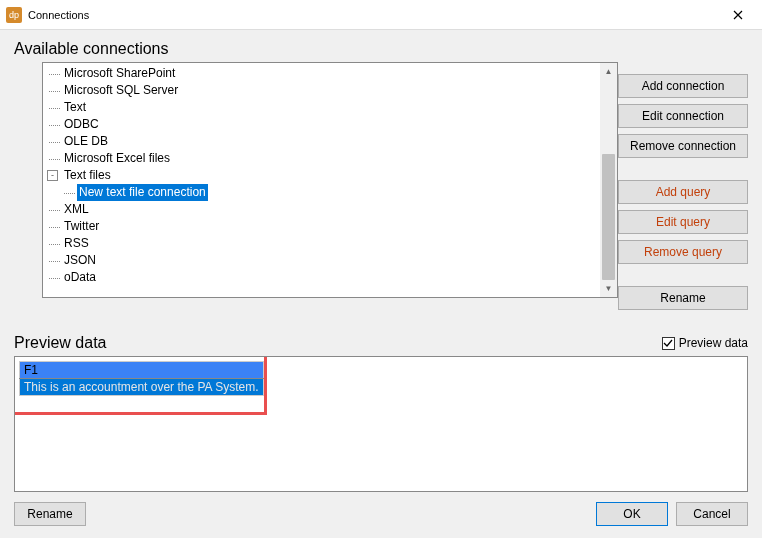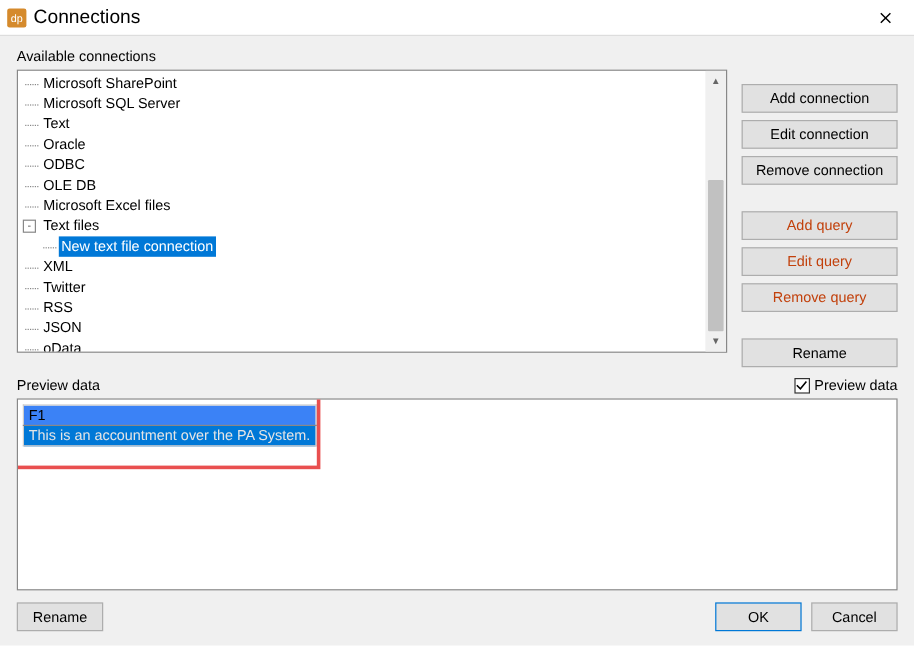--- a/index.html
+++ b/index.html
@@ -22,39 +22,39 @@
     border-bottom: 1px solid #ddd;
   }
   .app-icon {
     width: 16px; height: 16px;
     background: #d58a2c;
     border-radius: 2px;
     display: flex; align-items: center; justify-content: center;
     color: #fff; font-size: 9px; font-weight: normal;
     margin-right: 6px;
   }
-  .title-text { flex: 1; font-size: 16px; }
+  .title-text { flex: 1; font-size: 11px; }
   .close-btn {
     width: 44px; height: 28px;
     display: flex; align-items: center; justify-content: center;
     cursor: pointer;
   }
   .close-btn svg { width: 10px; height: 10px; }
   .dialog-body {
     background: #f0f0f0;
     padding: 10px 14px 12px 14px;
     height: calc(538px - 30px);
     display: flex;
     flex-direction: column;
   }
-  .label { font-size: 12px; margin-bottom: 4px; }
+  .label { font-size: 16px; margin-bottom: 4px; }
   .upper-row {
     display: flex;
-    gap: 12px;
     align-items: flex-start;
+    margin-left: 28px;
   }
   .tree-container {
     flex: 1;
     height: 236px;
     background: #fff;
     border: 1px solid #888;
     position: relative;
     overflow: hidden;
   }
   .tree-scroll {
@@ -138,21 +138,21 @@
   }
   .btn:disabled {
     color: #c2410c;
     cursor: default;
     text-align: center;
   }
   .gap { height: 10px; }
   .preview-row {
     display: flex;
     align-items: center;
-    margin-top: 8px;
+    margin-top: 24px;
     margin-bottom: 4px;
   }
   .preview-row .spacer { flex: 1; }
   .check-wrap {
     display: flex; align-items: center; gap: 4px;
     font-size: 12px;
     cursor: pointer;
   }
   .check-box {
     width: 13px; height: 13px;
@@ -232,24 +232,20 @@
             <span class="tree-dash"></span>
             <span class="tree-label">Microsoft SharePoint</span>
           </div>
           <div class="tree-item">
             <span class="tree-dash"></span>
             <span class="tree-label">Microsoft SQL Server</span>
           </div>
           <div class="tree-item">
             <span class="tree-dash"></span>
             <span class="tree-label">Text</span>
-          </div>
-          <div class="tree-item">
-            <span class="tree-dash"></span>
-            <span class="tree-label">Oracle</span>
           </div>
           <div class="tree-item">
             <span class="tree-dash"></span>
             <span class="tree-label">ODBC</span>
           </div>
           <div class="tree-item">
             <span class="tree-dash"></span>
             <span class="tree-label">OLE DB</span>
           </div>
           <div class="tree-item">

